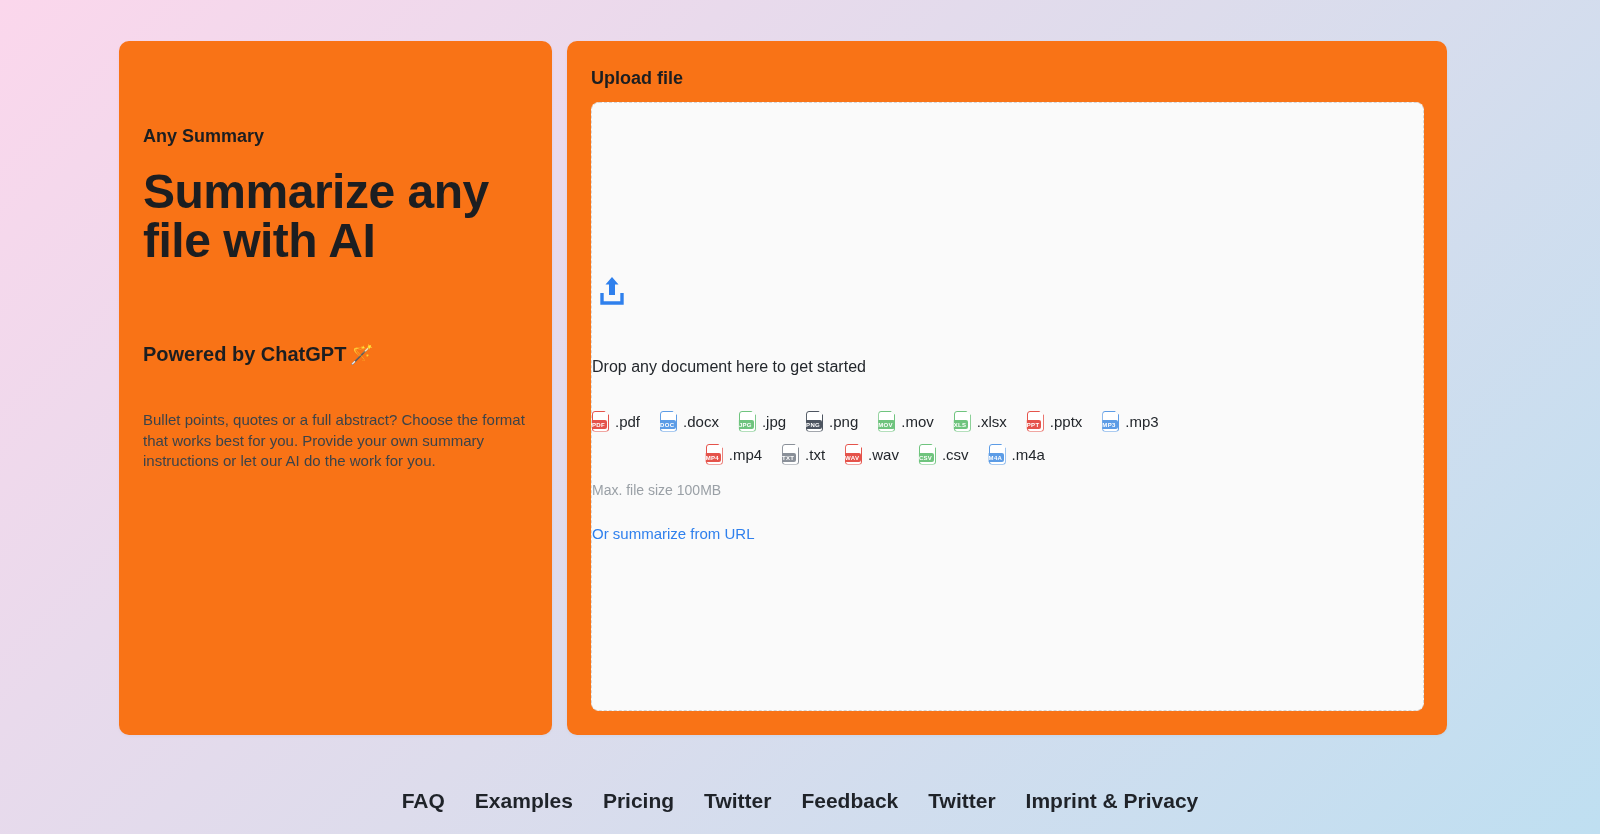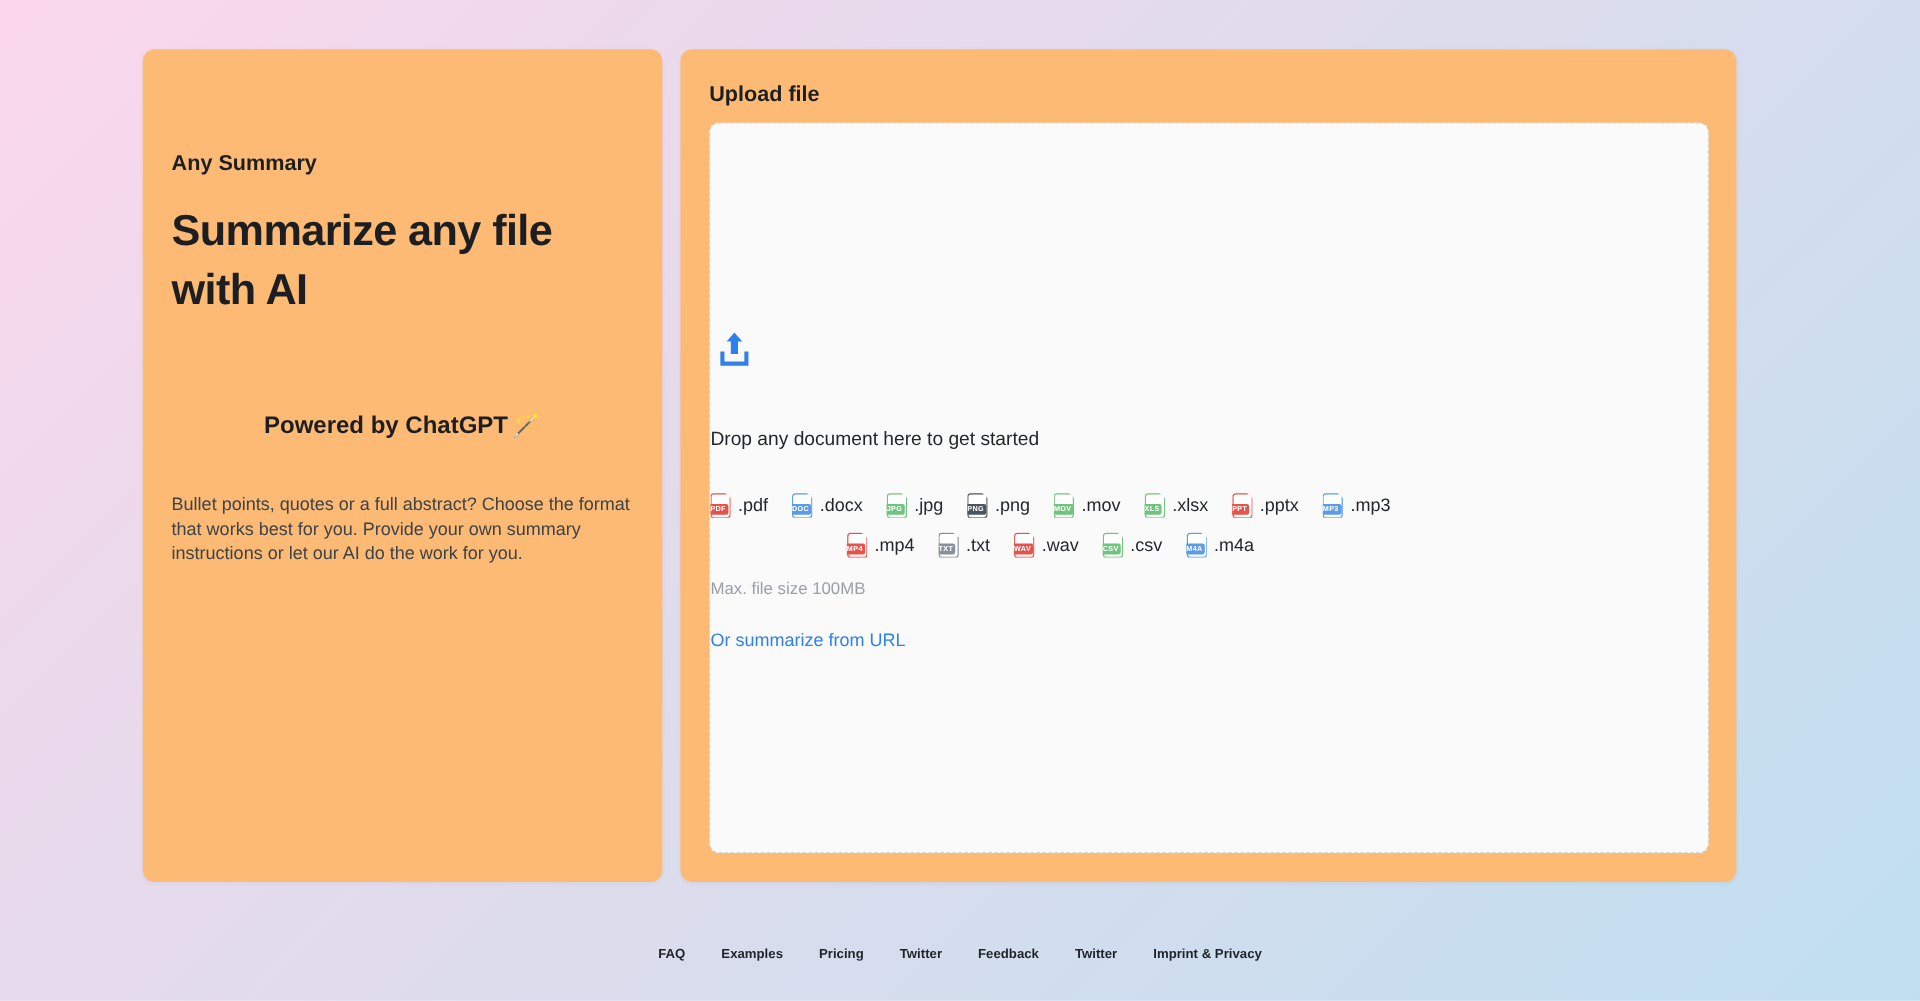--- a/index.html
+++ b/index.html
@@ -5,37 +5,37 @@
   * { margin: 0; padding: 0; box-sizing: border-box; }
   html, body { width: 1600px; height: 834px; }
   body {
     font-family: "Liberation Sans", sans-serif;
     background: linear-gradient(135deg, #fbd7ec 0%, #dddcec 50%, #bfdff1 100%);
     overflow: hidden;
     color: #1f2329;
   }
   .main { display: flex; gap: 15px; padding: 41px 0 0 119px; }
   .card {
-    background: #fdba74;
+    background: #f97316;
     border-radius: 10px;
     height: 694px;
     box-shadow: 0 1px 3px rgba(80,80,120,0.06);
   }
 
   
   .left-card { width: 433px; padding: 85px 24px 0 24px; }
   .brand { font-size: 18px; font-weight: 700; color: #1c1e21; }
   .headline {
     margin-top: 20px;
-    font-size: 36px; line-height: 49px; font-weight: 700;
+    font-size: 48px; line-height: 49px; font-weight: 700;
     color: #1c1e21; letter-spacing: -0.5px;
   }
   .section-1 { margin-top: 78px; }
   .section-2 { margin-top: 44px; }
-  .section-title { font-size: 20px; font-weight: 700; color: #1c1e21; text-align: center; }
+  .section-title { font-size: 20px; font-weight: 700; color: #1c1e21; }
   .section-emoji { font-size: 19px; font-weight: 400; margin-left: 4px; }
   .section-body {
     margin-top: 11px;
     font-size: 15px; line-height: 20.5px; color: #3c4349;
   }
 
   
   .right-card { width: 880px; padding: 27px 23px 25px 24px; }
   .upload-title { font-size: 18px; font-weight: 700; color: #1c1e21; }
   .dropzone {
@@ -72,21 +72,21 @@
   .ftlabel { font-size: 15px; color: #23272c; }
   .max-size { margin-top: 17px; font-size: 14px; color: #9aa0a6; }
   .url-link { margin-top: 27px; font-size: 15px; color: #2f80ed; text-decoration: none; cursor: pointer; }
 
   
   .footer {
     margin-top: 54px;
     display: flex; justify-content: center; gap: 30px;
   }
   .footer a {
-    font-size: 11px; font-weight: 700; color: #1f2329;
+    font-size: 21px; font-weight: 700; color: #1f2329;
     text-decoration: none; cursor: pointer;
   }
 </style>
 </head>
 <body>
 
 <div class="main">
 
   <div class="card left-card">
     <div class="brand">Any Summary</div>

